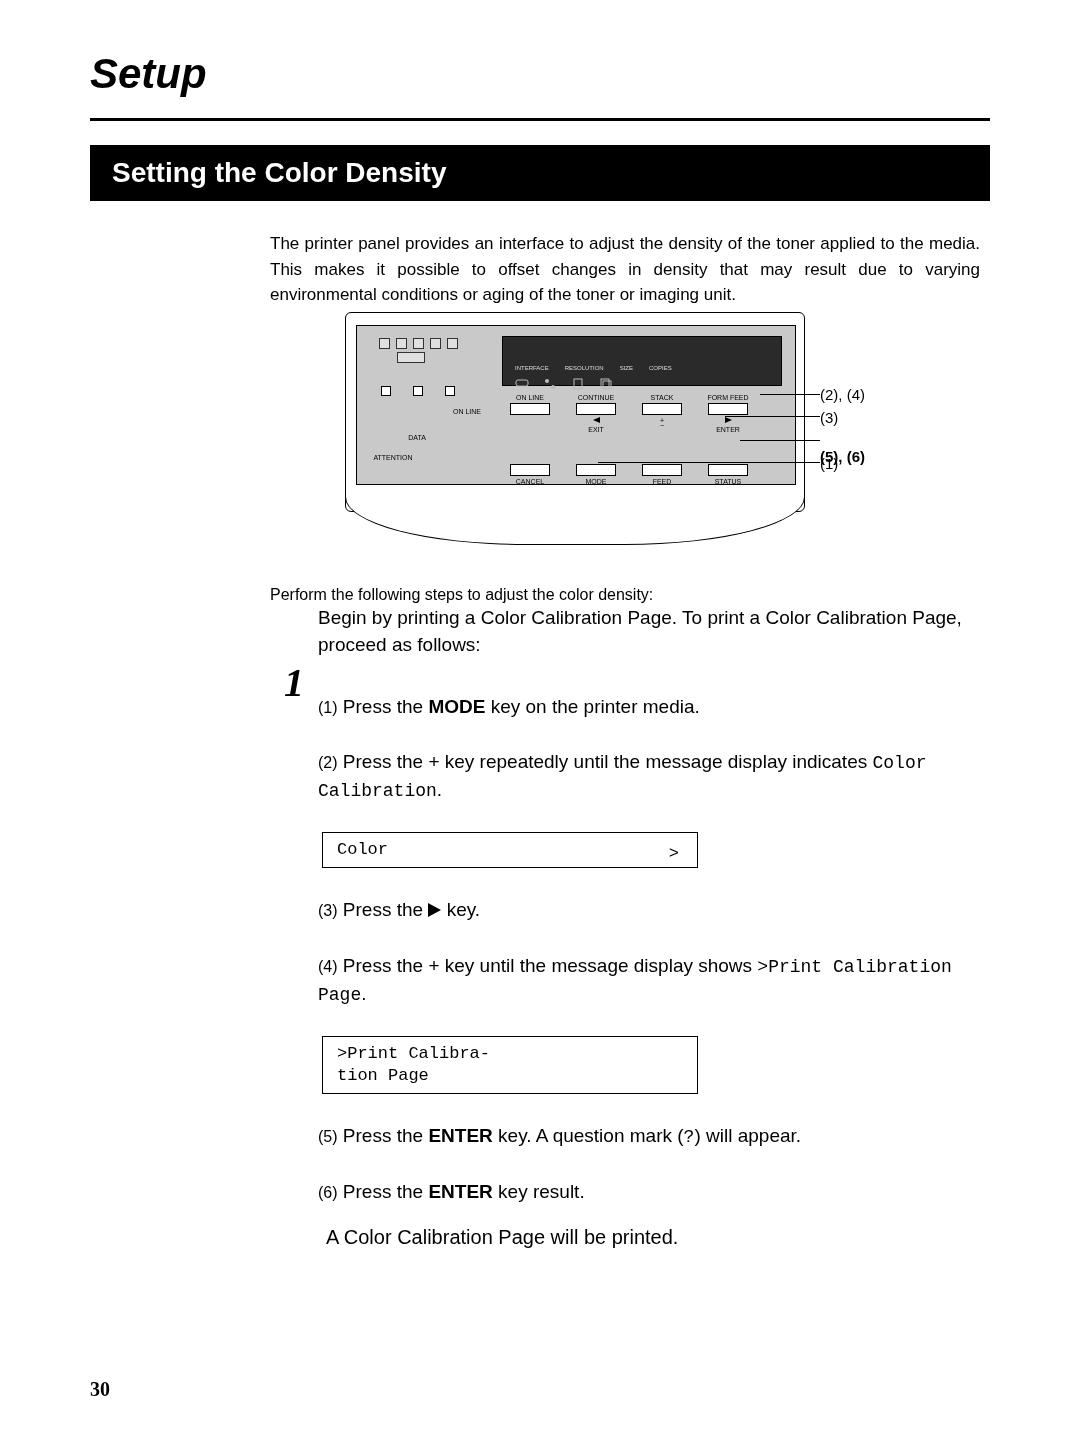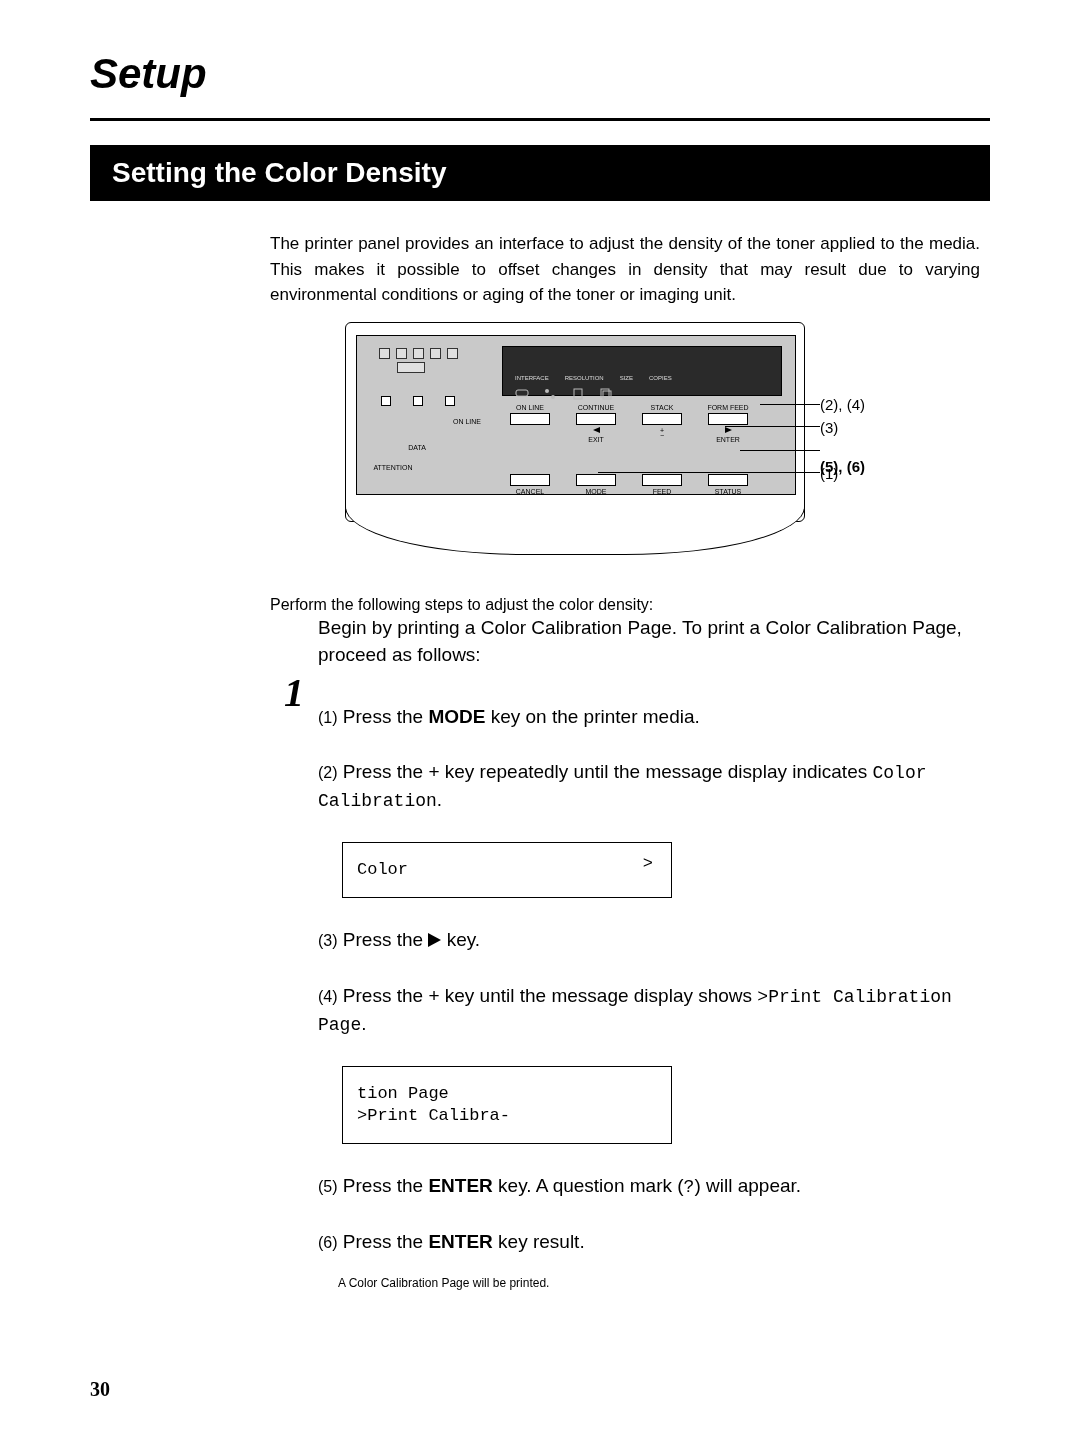--- a/index.html
+++ b/index.html
@@ -34,21 +34,21 @@
     }
     .intro-para {
       font-size: 17px;
       line-height: 1.5;
       text-align: justify;
     }
     .diagram-outer {
       position: relative;
       width: 560px;
       height: 250px;
-      margin: 14px auto 24px auto;
+      margin: 4px auto 24px auto;
     }
     .diagram-box {
       position: absolute;
       left: 0; top: 0;
       width: 460px;
       height: 200px;
       border: 1px solid #000;
       border-radius: 6px;
       background: #fff;
       overflow: hidden;
@@ -189,35 +189,35 @@
     .sub-num {
       font-size: 16px;
     }
     .bold { font-weight: bold; }
     .mono {
       font-family: "Courier New", monospace;
       font-size: 18px;
     }
     .display-box {
       border: 1px solid #000;
-      width: 330px;
-      padding: 16px 14px;
-      margin: 8px 0 28px 24px;
+      width: 376px;
+      padding: 6px 14px;
+      margin: 8px 0 28px 4px;
       font-family: "Courier New", monospace;
       font-size: 17px;
       line-height: 1.3;
       position: relative;
     }
     .display-gt {
       position: absolute;
       right: 18px; top: 10px;
     }
     .result-text {
-      font-size: 12px;
-      margin-left: 20px;
+      font-size: 20px;
+      margin-left: 8px;
       margin-top: -8px;
     }
     .page-number {
       position: absolute;
       bottom: 40px;
       left: 90px;
       font-size: 20px;
       font-weight: bold;
       font-family: "Times New Roman", serif;
     }
@@ -384,22 +384,22 @@
         <span class="sub-num">(3)</span>
         <span>Press the </span><span class="arrow-right"></span><span> key.</span>
       </p>
 
       <p class="substep">
         <span class="sub-num">(4)</span>
         <span>Press the + key until the message display shows </span><span class="mono">&gt;Print Calibration Page</span><span>.</span>
       </p>
 
       <div class="display-box">
+        <div>&gt;Print Calibra-</div>
         <div>tion Page</div>
-        <div>&gt;Print Calibra-</div>
       </div>
 
       <p class="substep">
         <span class="sub-num">(5)</span>
         <span>Press the </span><span class="bold">ENTER</span><span> key. A question mark (</span><span class="mono">?</span><span>) will appear.</span>
       </p>
 
       <p class="substep">
         <span class="sub-num">(6)</span>
         <span>Press the </span><span class="bold">ENTER</span><span> key result.</span>

